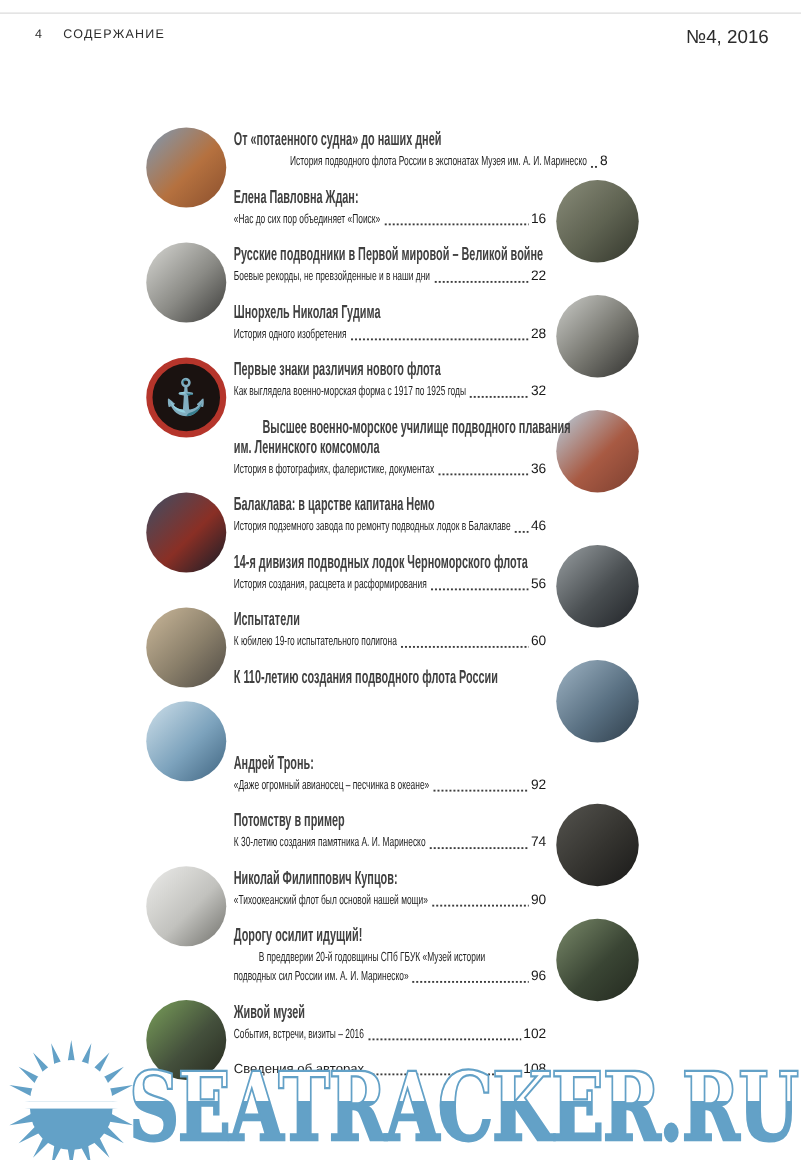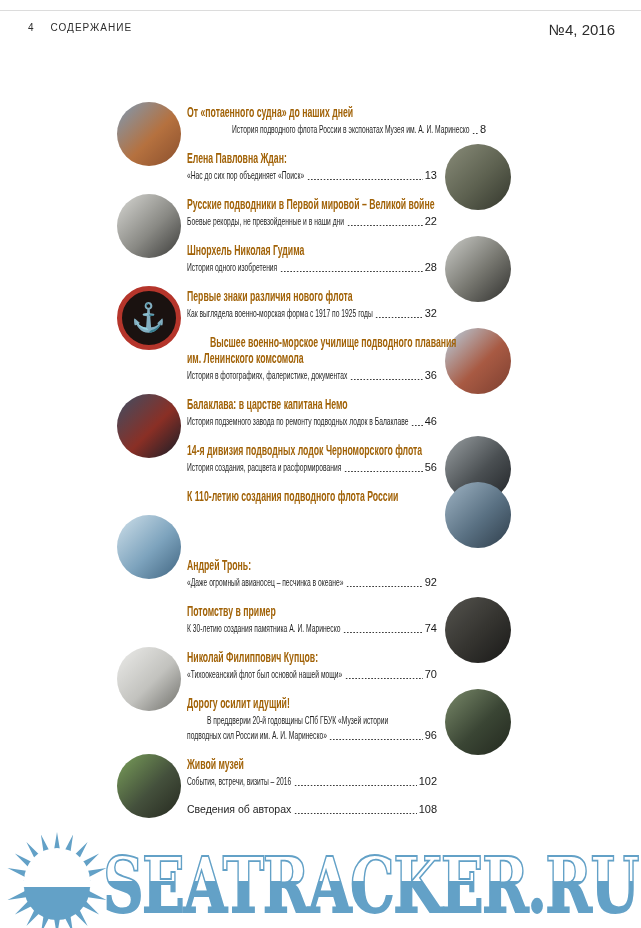--- a/index.html
+++ b/index.html
@@ -8,21 +8,21 @@
     overflow:hidden; font-family:"Liberation Sans", sans-serif; color:#1e1e1e;
   }
   .topline { position:absolute; top:10px; left:0; width:641px; height:1px; background:#dcdcdc; }
   .hdr-left { position:absolute; top:22px; left:28px; display:flex; gap:16px;
     font-size:10px; letter-spacing:1px; color:#2c2c2c; }
   .hdr-issue { position:absolute; top:21px; right:26px; font-size:15px; color:#2c2c2c; }
 
   .toc { position:absolute; top:104px; left:100px; width:412px; }
   .entry { position:relative; margin-bottom:13px; }
   .entry .text { margin-left:87px; width:250px; }
-  .title-line { font-weight:bold; font-size:15px; line-height:16px; color:#a16207; white-space:nowrap; }
+  .title-line { font-weight:bold; font-size:15px; line-height:16px; color:#404040; white-space:nowrap; }
   .subs { margin-top:2px; }
   .sub-line { display:flex; align-items:flex-end; font-size:10.5px; line-height:15px; color:#1e1e1e; white-space:nowrap; }
   .fitwrap { display:inline-block; overflow:visible; }
   .fit { display:inline-block; white-space:nowrap; transform-origin:0 50%; }
   .dots { flex:1 1 auto; min-width:6px; height:3px; margin:0 2px 2px 2px; align-self:flex-end;
     background:radial-gradient(circle, #3c3c3c 0.8px, transparent 1px) left bottom / 3.2px 3px repeat-x; }
   .page { font-size:11px; line-height:15px; color:#191919; }
 
   .circle { position:absolute; width:64px; height:64px; border-radius:50%; top:-2px; }
   .img-left  .circle { left:17px; }
@@ -64,21 +64,21 @@
   <div class="entry img-right">
     <div class="circle" style="background: linear-gradient(135deg, rgb(138, 141, 122) 0%, rgb(93, 97, 80) 55%, rgb(51, 54, 44) 100%);"></div>
     <div class="text">
       <div class="titles">
           <div class="title-line"><span class="fitwrap" style="width: 100px;"><span class="fit" style="transform: scaleX(0.58);">Елена Павловна Ждан:</span></span></div>
         </div>
       <div class="subs">
           <div class="sub-line">
             <span class="fitwrap" style="width: 118px;"><span class="fit" style="transform: scaleX(0.64);">«Нас до сих пор объединяет «Поиск»</span></span>
             <span class="dots"></span>
-            <span class="page">13</span>
+            <span class="page">16</span>
           </div>
         </div>
     </div>
   </div>
 
   <div class="entry img-left">
     <div class="circle" style="background: linear-gradient(135deg, rgb(216, 216, 212) 0%, rgb(138, 138, 133) 55%, rgb(58, 58, 56) 100%);"></div>
     <div class="text">
       <div class="titles">
           <div class="title-line"><span class="fitwrap" style="width: 248px;"><span class="fit" style="transform: scaleX(0.58);">Русские подводники в Первой мировой – Великой войне</span></span></div>
@@ -169,20 +169,35 @@
       <div class="subs">
           <div class="sub-line">
             <span class="fitwrap" style="width: 155px;"><span class="fit" style="transform: scaleX(0.64);">История создания, расцвета и расформирования</span></span>
             <span class="dots"></span>
             <span class="page">56</span>
           </div>
         </div>
     </div>
   </div>
 
+  <div class="entry img-left">
+    <div class="circle" style="background: linear-gradient(135deg, rgb(203, 184, 154) 0%, rgb(138, 127, 106) 55%, rgb(78, 74, 68) 100%);"></div>
+    <div class="text">
+      <div class="titles">
+          <div class="title-line"><span class="fitwrap" style="width: 53px;"><span class="fit" style="transform: scaleX(0.58);">Испытатели</span></span></div>
+        </div>
+      <div class="subs">
+          <div class="sub-line">
+            <span class="fitwrap" style="width: 131px;"><span class="fit" style="transform: scaleX(0.64);">К юбилею 19-го испытательного полигона</span></span>
+            <span class="dots"></span>
+            <span class="page">60</span>
+          </div>
+        </div>
+    </div>
+  </div>
 
   <div class="entry img-right">
     <div class="circle" style="background: linear-gradient(135deg, rgb(159, 180, 196) 0%, rgb(90, 113, 131) 55%, rgb(46, 61, 74) 100%);"></div>
     <div class="text">
       <div class="titles">
           <div class="title-line"><span class="fitwrap" style="width: 212px;"><span class="fit" style="transform: scaleX(0.58);">К 110-летию создания подводного флота России</span></span></div>
         </div>
     </div>
   </div>
 
@@ -221,21 +236,21 @@
   <div class="entry img-left">
     <div class="circle" style="background: linear-gradient(135deg, rgb(236, 236, 234) 0%, rgb(194, 194, 190) 55%, rgb(111, 111, 106) 100%);"></div>
     <div class="text">
       <div class="titles">
           <div class="title-line"><span class="fitwrap" style="width: 132px;"><span class="fit" style="transform: scaleX(0.58);">Николай Филиппович Купцов:</span></span></div>
         </div>
       <div class="subs">
           <div class="sub-line">
             <span class="fitwrap" style="width: 156px;"><span class="fit" style="transform: scaleX(0.64);">«Тихоокеанский флот был основой нашей мощи»</span></span>
             <span class="dots"></span>
-            <span class="page">70</span>
+            <span class="page">90</span>
           </div>
         </div>
     </div>
   </div>
 
   <div class="entry img-right">
     <div class="circle" style="background: linear-gradient(135deg, rgb(122, 138, 106) 0%, rgb(58, 69, 52) 55%, rgb(35, 41, 31) 100%);"></div>
     <div class="text">
       <div class="titles">
           <div class="title-line"><span class="fitwrap" style="width: 103px;"><span class="fit" style="transform: scaleX(0.58);">Дорогу осилит идущий!</span></span></div>

